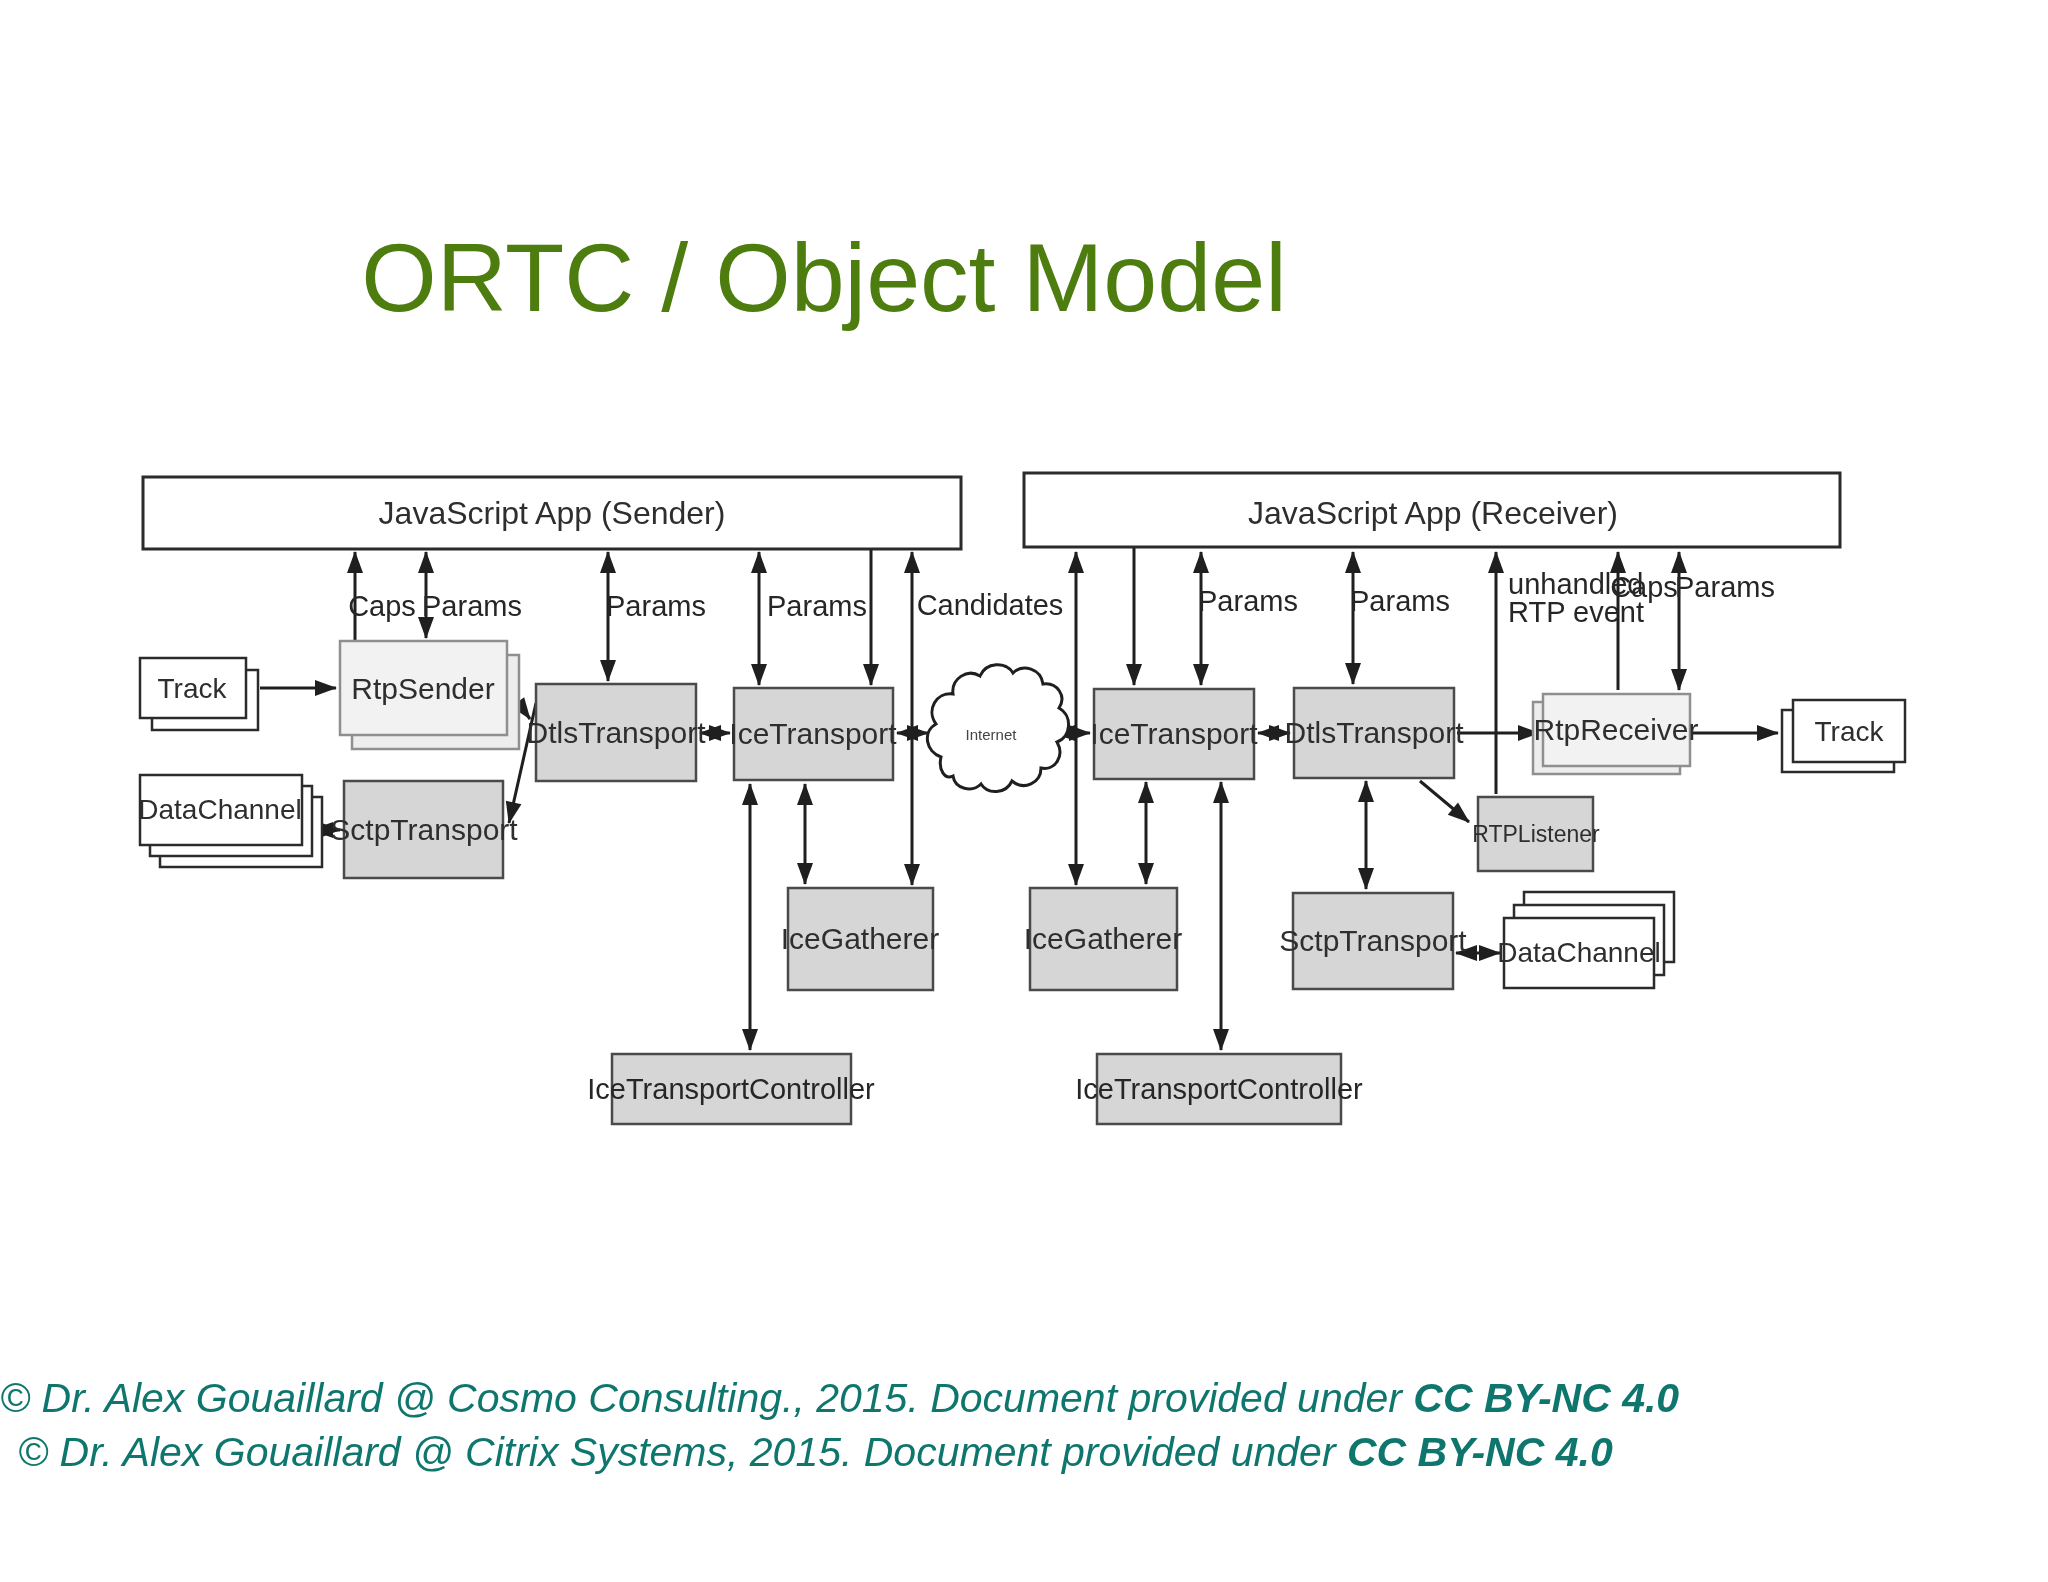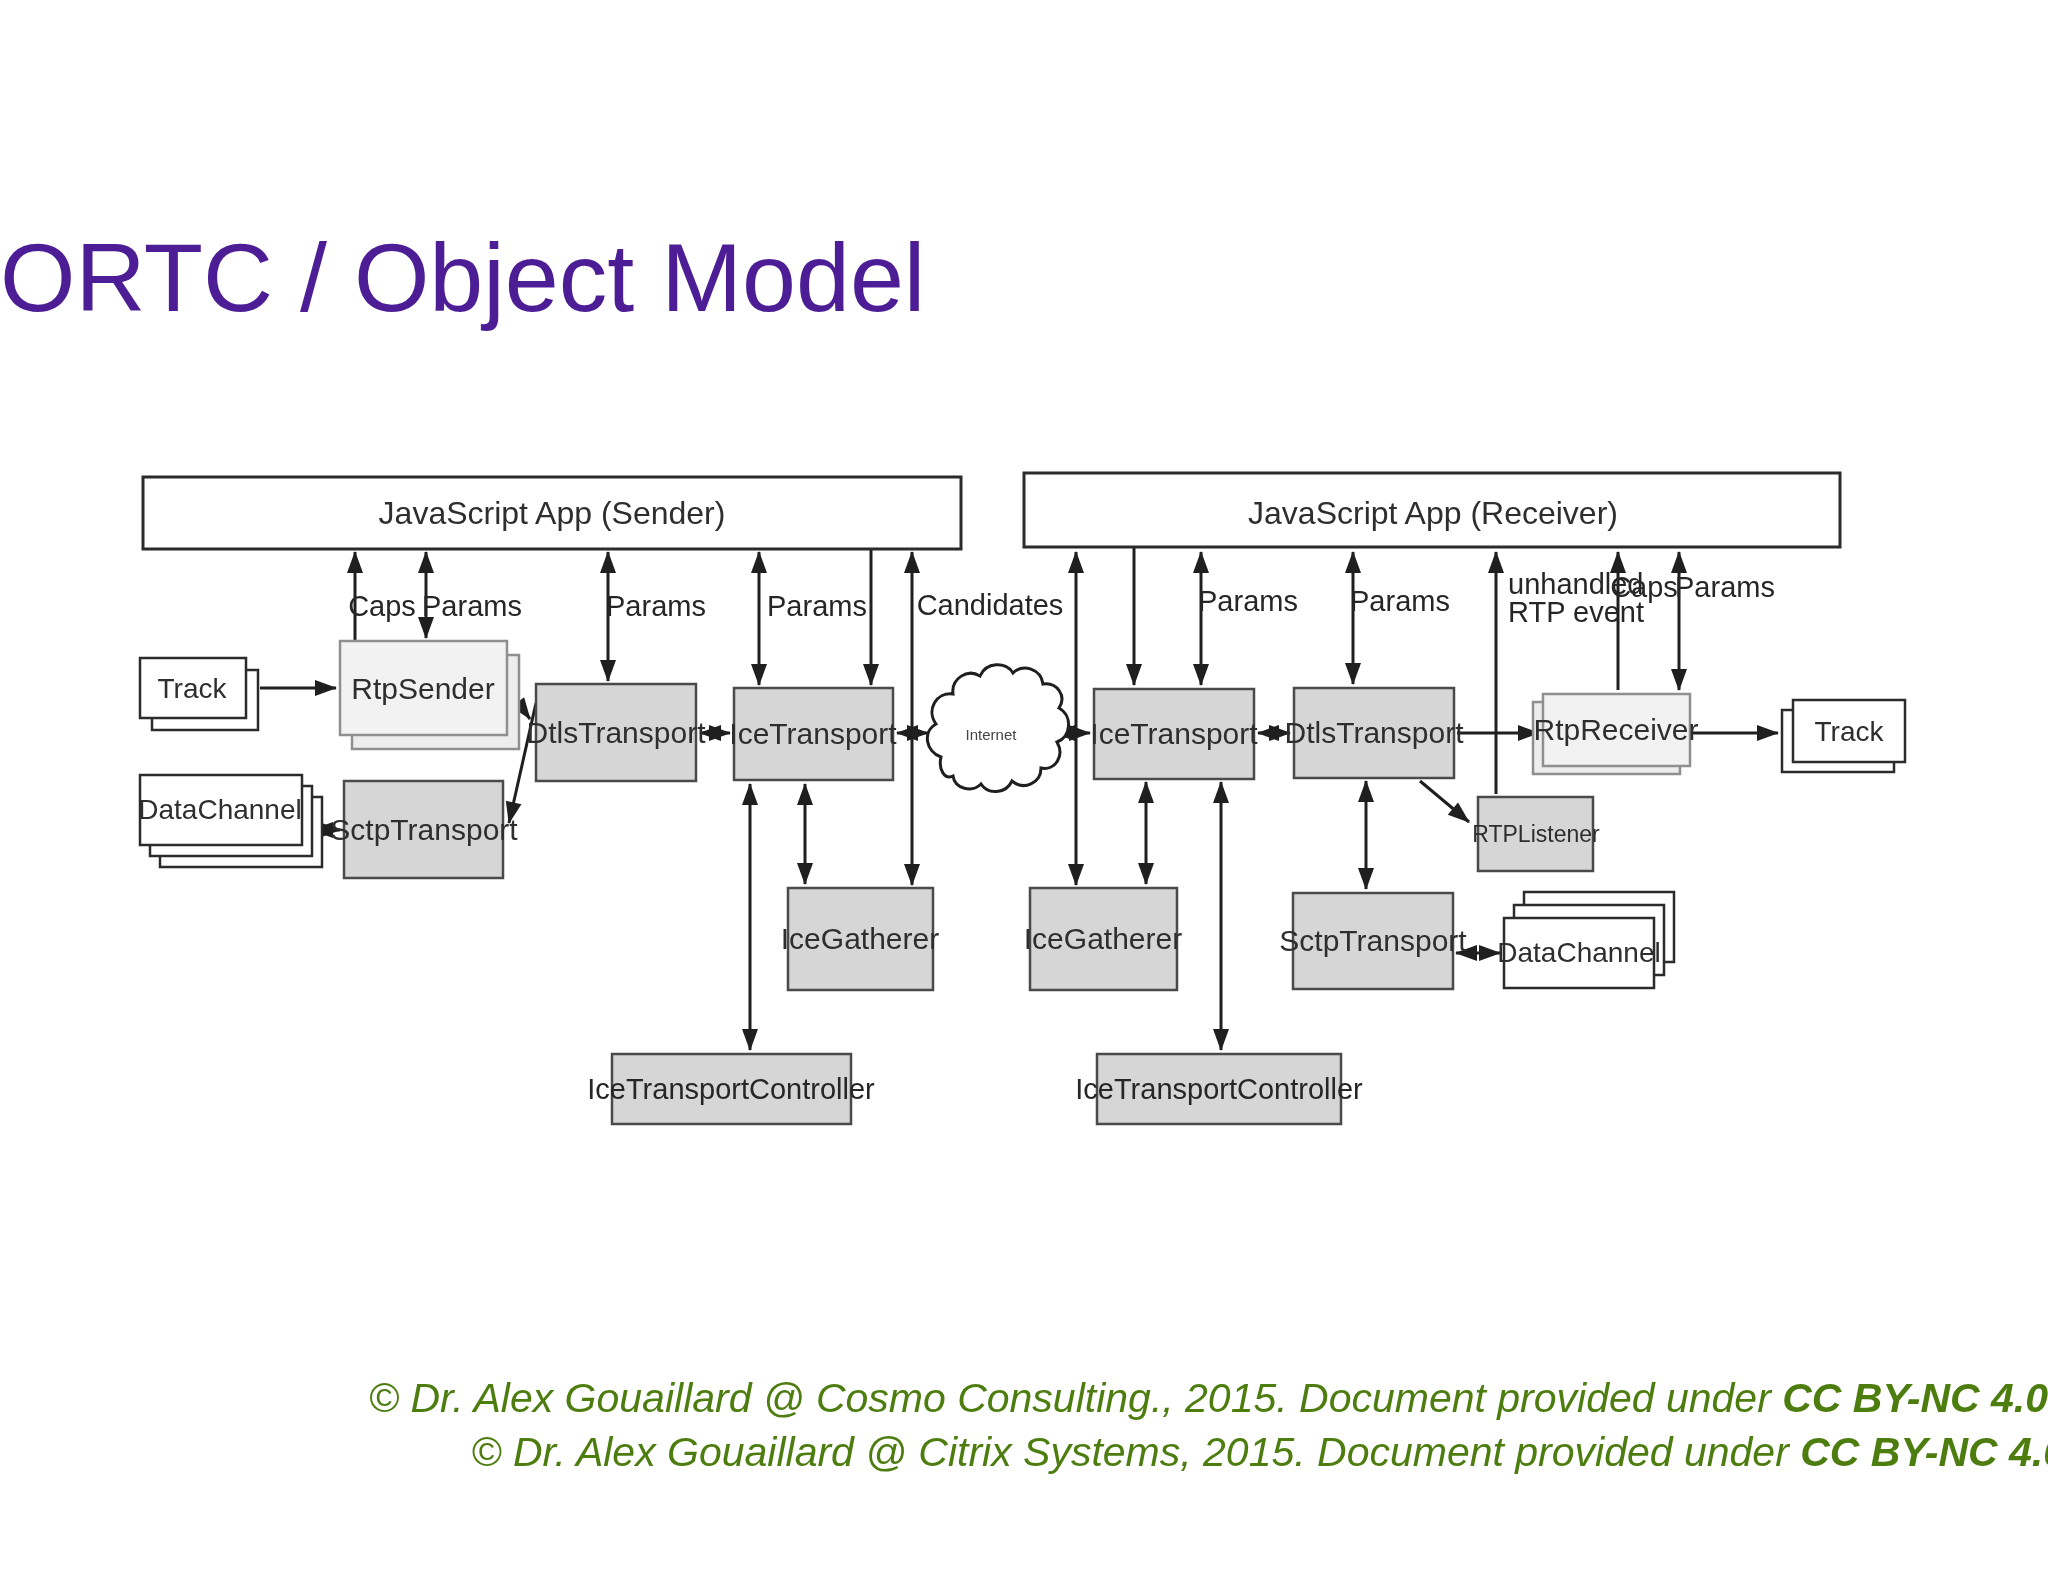--- a/index.html
+++ b/index.html
@@ -1,22 +1,22 @@
 <!DOCTYPE html>
 <html><head>
 <meta charset="utf-8">
 <style>
   html,body{margin:0;padding:0;background:#ffffff;}
   .stage{position:relative;width:2048px;height:1582px;background:#ffffff;overflow:hidden;
          font-family:"Liberation Sans", sans-serif;}
-  .title{position:absolute;left:0;top:222px;width:1648px;text-align:left;
-         font-size:97px;font-weight:400;color:#4c1d95;letter-spacing:0;}
+  .title{position:absolute;left:0;top:222px;width:1648px;text-align:center;
+         font-size:97px;font-weight:400;color:#4d7c0f;letter-spacing:0;}
   svg{position:absolute;left:0;top:0;}
-  .footer-line{position:absolute;left:0;width:2048px;text-align:right;
-         font-style:italic;font-size:41px;color:#4d7c0f;}
+  .footer-line{position:absolute;left:0;width:2048px;text-align:left;
+         font-style:italic;font-size:41px;color:#0f766e;}
   .footer-line b{font-weight:700;}
   text{font-family:"Liberation Sans", sans-serif;fill:#2e2e2e;}
   .boxlbl{font-size:30px;}
   .applbl{font-size:32px;}
   .edgelbl{font-size:29px;fill:#262626;}
   .smalllbl{font-size:23px;}
   .tinylbl{font-size:15px;fill:#444;}
   .stacklbl{font-size:28px;}
 </style>
 </head>

